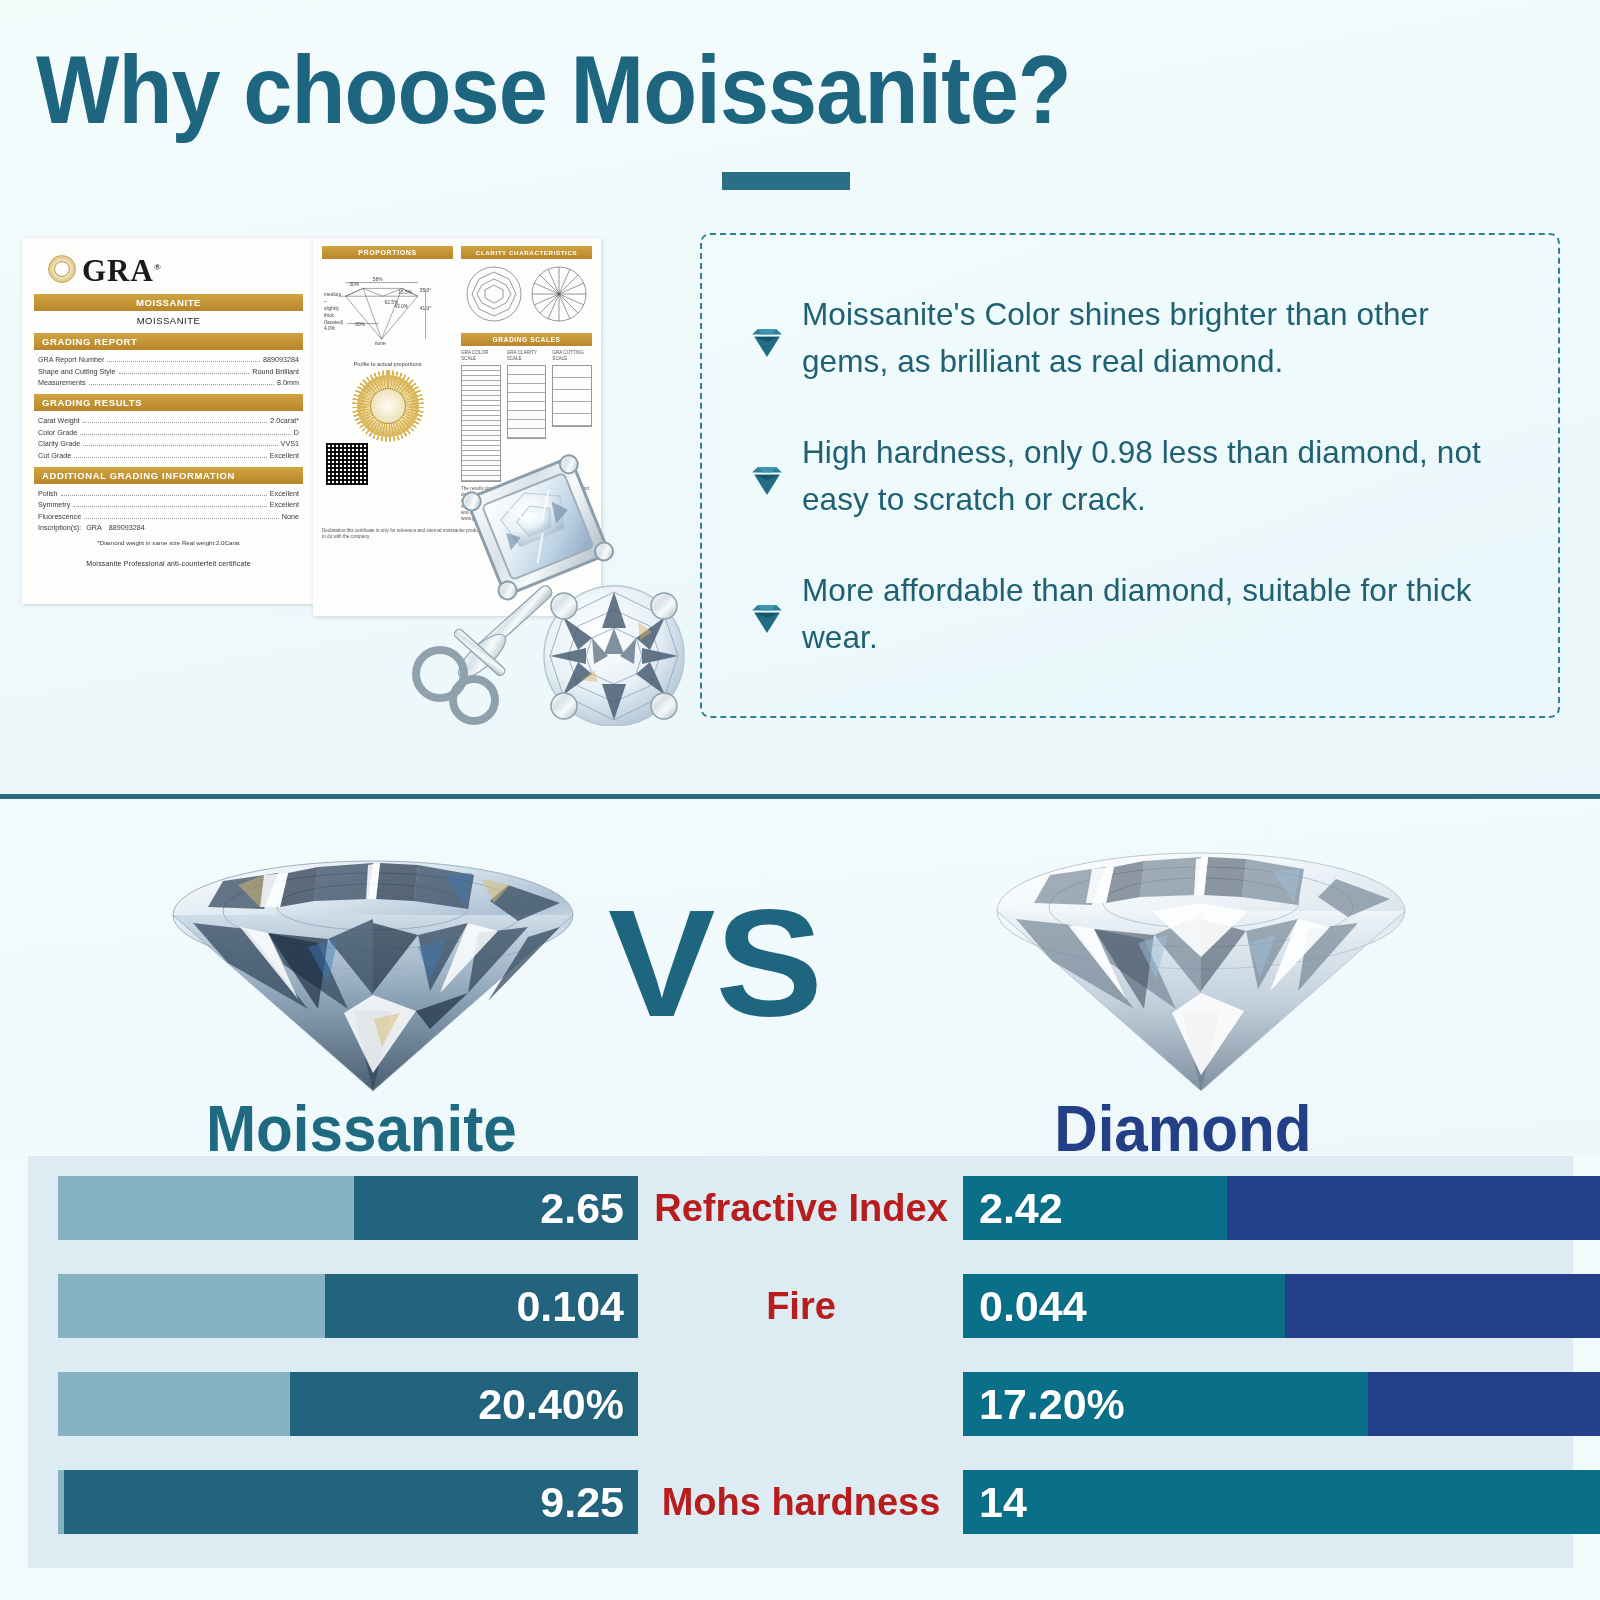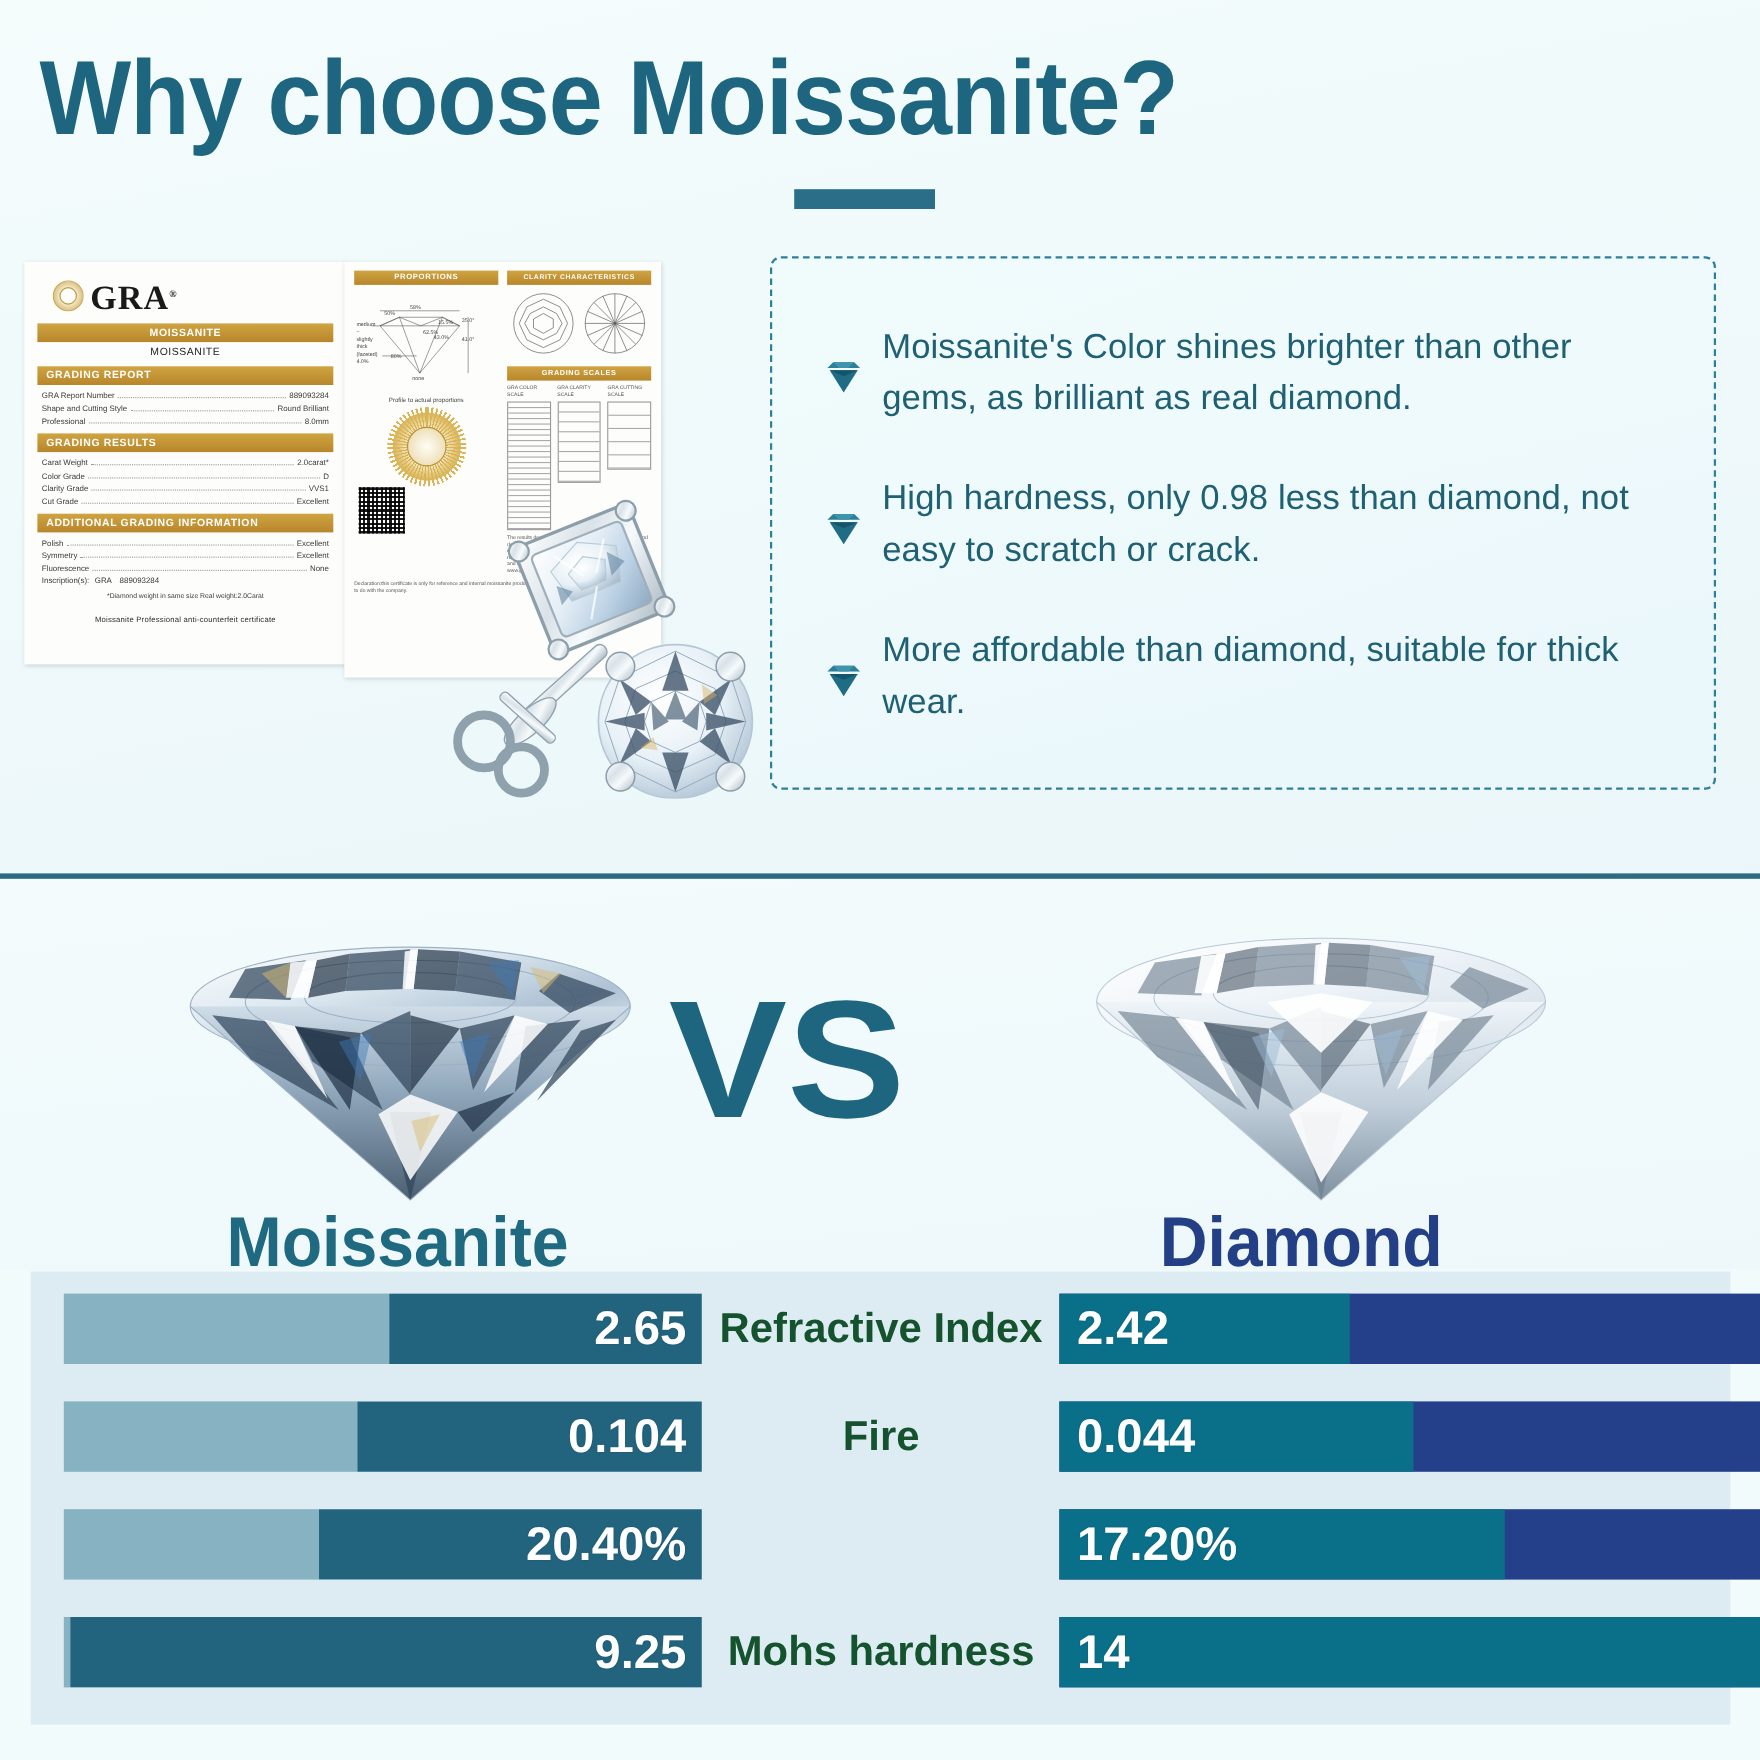--- a/index.html
+++ b/index.html
@@ -193,21 +193,21 @@
   }
   .bar-right .val{
     position:absolute; left:16px; top:0; height:64px; line-height:64px;
     color:#fff; font-size:43px; font-weight:bold;
     font-family:"Liberation Sans Narrow","Liberation Sans", sans-serif;
     text-shadow:0 0 2px rgba(0,0,0,.18);
   }
   .cmp-label{
     position:absolute; left:612px; top:0; width:322px; height:64px;
     line-height:64px; text-align:center;
-    font-size:38px; font-weight:bold; color:#14532d;
+    font-size:38px; font-weight:bold; color:#b91c1c;
     font-family:"Liberation Sans Narrow","Liberation Sans", sans-serif;
     white-space:nowrap;
   }
   .cmp-foot{
     position:absolute; left:0; top:1568px; width:1600px; height:32px;
     background:#f2fbfb;
   }
 </style>
 </head>
 <body>
@@ -234,21 +234,21 @@
             <span class="k">GRA Report Number</span>
             <span class="dots"></span>
             <span class="v">889093284</span>
           </div>
         <div class="kv">
             <span class="k">Shape and Cutting Style</span>
             <span class="dots"></span>
             <span class="v">Round Brilliant</span>
           </div>
         <div class="kv">
-            <span class="k">Professional</span>
+            <span class="k">Measurements</span>
             <span class="dots"></span>
             <span class="v">8.0mm</span>
           </div>
       </div>
 
       <div class="bar-gold">GRADING RESULTS</div>
       <div class="kv-group">
         <div class="kv">
             <span class="k">Carat Weight</span>
             <span class="dots"></span>

